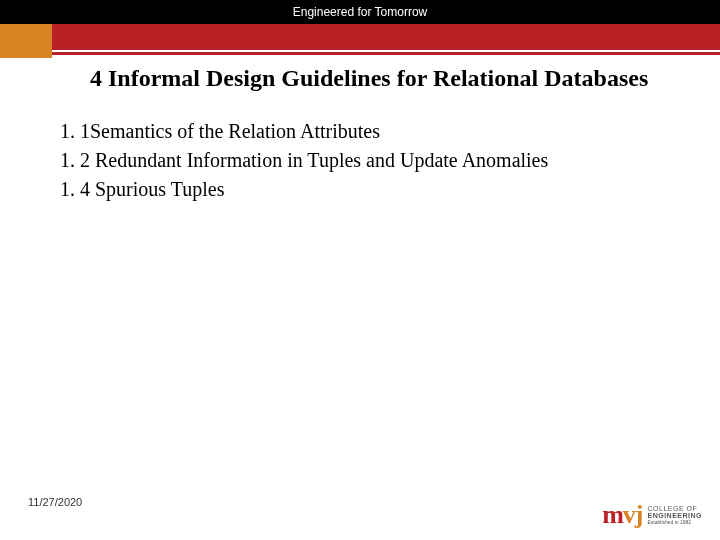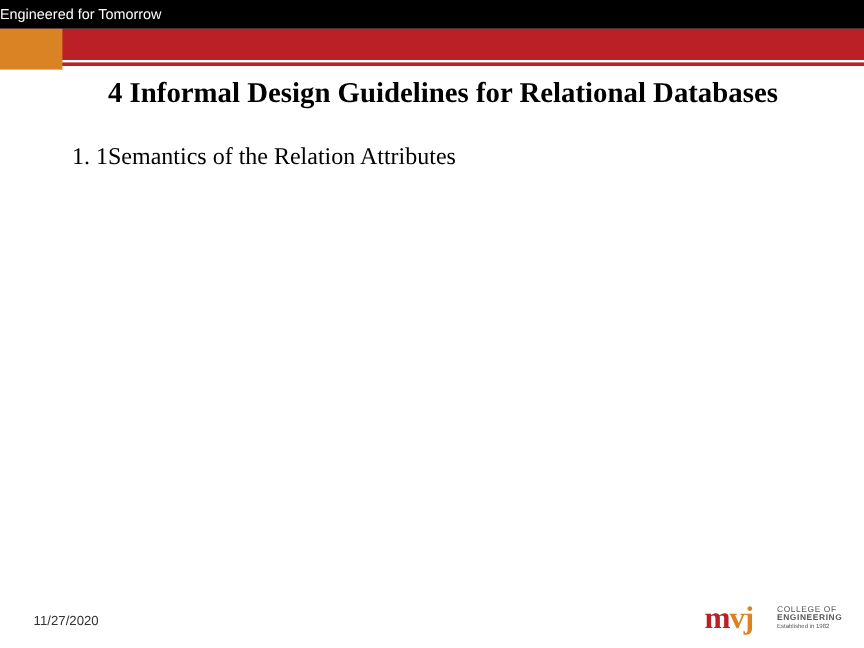--- a/index.html
+++ b/index.html
@@ -9,21 +9,21 @@
     height: 540px;
     font-family: "Times New Roman", Times, serif;
     background: #fff;
     position: relative;
     overflow: hidden;
   }
   .top-black {
     background: #000;
     height: 24px;
     display: flex;
-    justify-content: flex-start;
+    justify-content: center;
     align-items: center;
   }
   .tagline {
     color: #fff;
     font-family: Arial, sans-serif;
     font-size: 12px;
   }
   .top-red {
     background: #ba2025;
     height: 26px;
@@ -49,33 +49,33 @@
   .content {
     margin: 26px 0 0 60px;
     font-size: 20px;
     line-height: 1.35;
   }
   .content p {
     margin: 0 16px 2px 0;
   }
   .footer-date {
     position: absolute;
-    bottom: 16px;
+    bottom: 32px;
     left: 28px;
     font-size: 11px;
     font-family: Arial, sans-serif;
     color: #333;
   }
   .logo-wrap {
     position: absolute;
     bottom: 10px;
     right: 18px;
     display: flex;
     align-items: center;
-    gap: 20px;
+    gap: 5px;
   }
   .logo-m {
     font-family: Georgia, "Times New Roman", serif;
     font-weight: bold;
     font-size: 26px;
     color: #ba2025;
     letter-spacing: -1px;
   }
   .logo-vj {
     font-family: Georgia, "Times New Roman", serif;
@@ -104,20 +104,22 @@
   <span class="tagline">Engineered for Tomorrow</span>
 </div>
 <div class="top-red"></div>
 <div class="top-thin-red"></div>
 <div class="orange-block"></div>
 
 <div class="heading">4 Informal Design Guidelines for Relational Databases</div>
 
 <div class="content">
   <p>1. 1Semantics of the Relation Attributes</p>
+  <p>1. 2 Redundant Information in Tuples and Update Anomalies</p>
+  <p>1. 4 Spurious Tuples</p>
 </div>
 
 <div class="footer-date">11/27/2020</div>
 
 <div class="logo-wrap">
   <span>
     <span class="logo-m">m</span><span class="logo-vj">vj</span>
   </span>
   <span class="logo-text">
     <span class="cl">COLLEGE OF</span>

